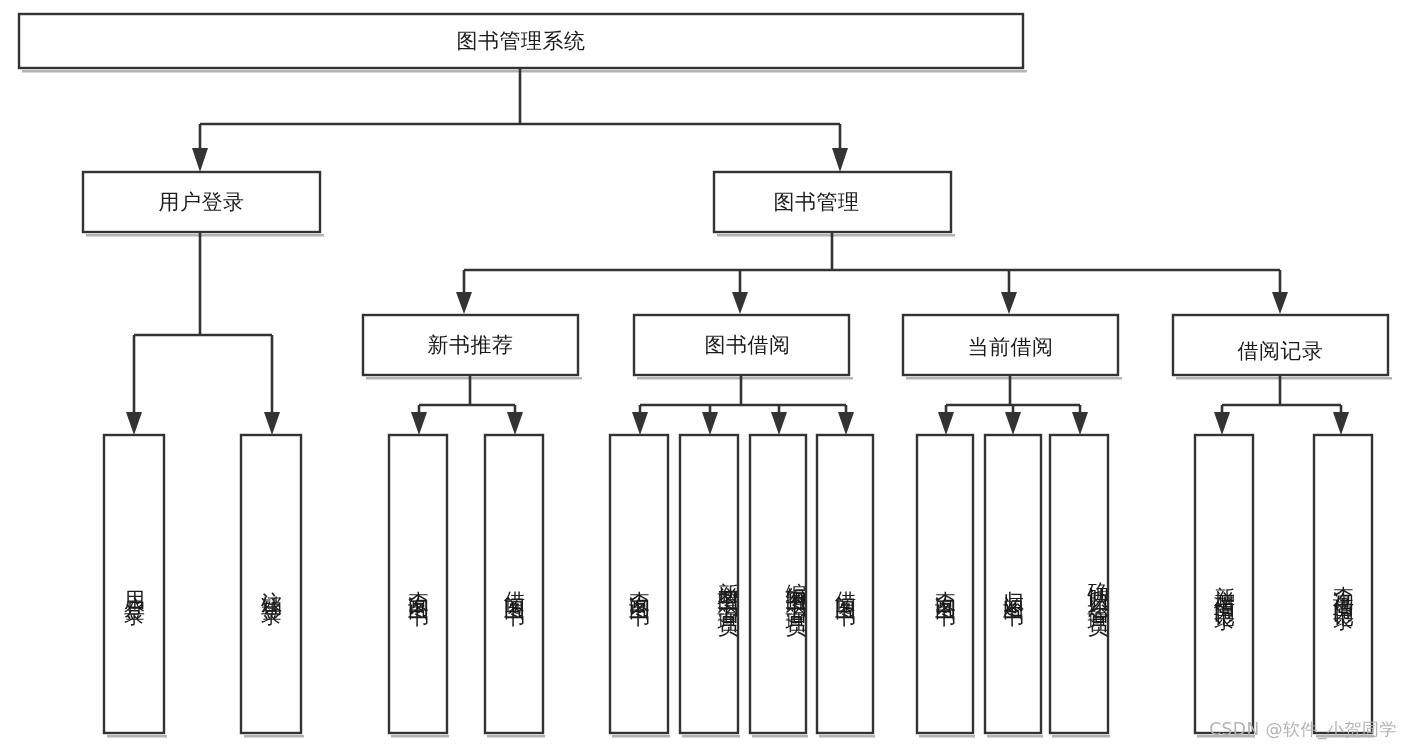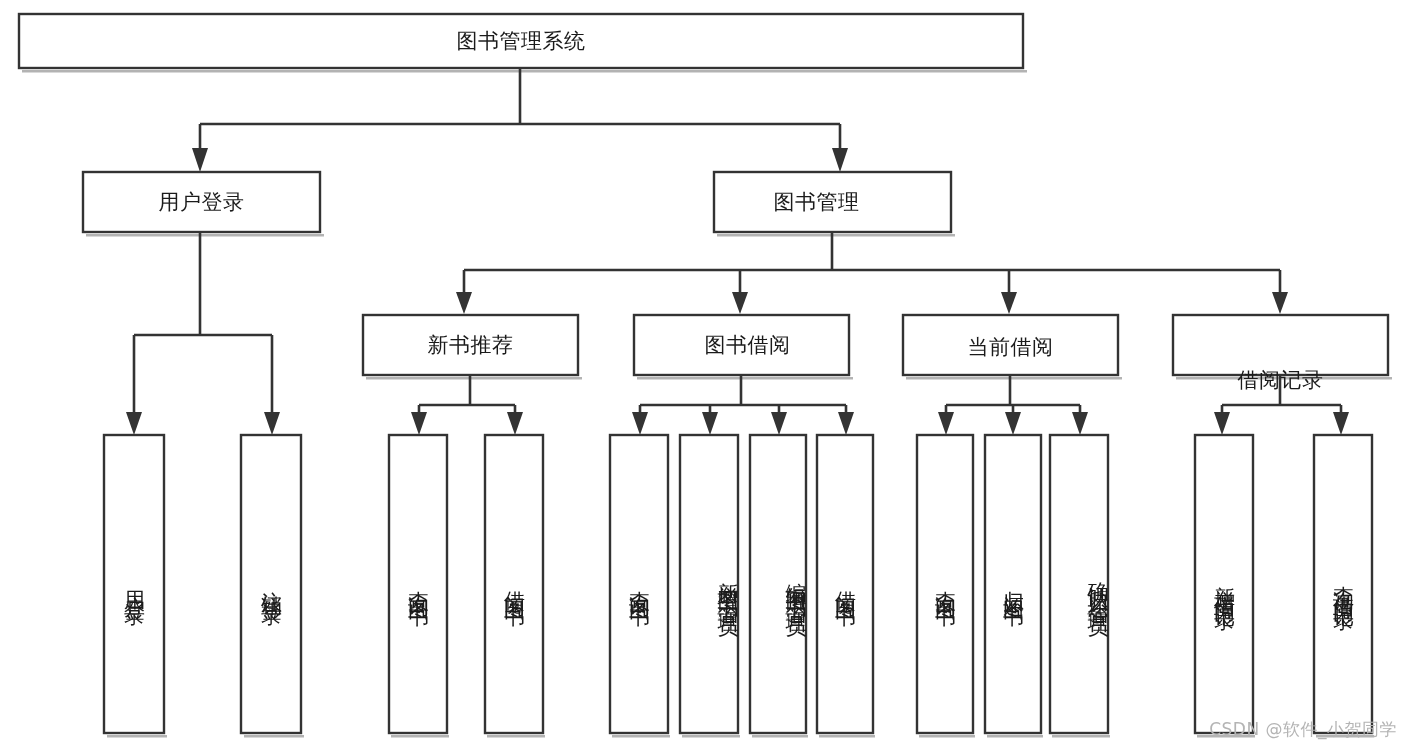--- a/index.html
+++ b/index.html
@@ -207,21 +207,21 @@
   </svg>
 
   <div class="node-label horizontal" style="left:19px; top:14px; width:1004px; height:54px;">图书管理系统</div>
 
   <div class="node-label horizontal" style="left:83px; top:172px; width:237px; height:60px;">用户登录</div>
   <div class="node-label horizontal" style="left:714px; top:172px; width:205px; height:60px;font-family:Liberation Mono, monospace;">图书管理</div>
 
   <div class="node-label horizontal" style="left:363px; top:315px; width:215px; height:60px;">新书推荐</div>
   <div class="node-label horizontal" style="left:634px; top:315px; width:215px; height:60px;padding-left:12px;">图书借阅</div>
   <div class="node-label horizontal" style="left:903px; top:315px; width:215px; height:64px;">当前借阅</div>
-  <div class="node-label horizontal" style="left:1173px; top:315px; width:215px; height:72px;margin-top:29px;">借阅记录</div>
+  <div class="node-label horizontal" style="left:1173px; top:315px; width:215px; height:72px;">借阅记录</div>
 
   <div class="node-label vertical" style="left:104px; top:435px; width:60px; height:298px;">用户登录</div>
   <div class="node-label vertical" style="left:241px; top:435px; width:60px; height:298px;">注销登录</div>
   <div class="node-label vertical" style="left:389px; top:435px; width:58px; height:298px;">查询图书</div>
   <div class="node-label vertical" style="left:485px; top:435px; width:58px; height:298px;">借阅图书</div>
   <div class="node-label vertical" style="left:610px; top:435px; width:58px; height:298px;">查询图书</div>
   <div class="node-label vertical" style="left:680px; top:435px; width:58px; height:298px; align-items:flex-start; padding-top:6px;">新增图书（管理员）</div>
   <div class="node-label vertical" style="left:750px; top:435px; width:56px; height:298px; align-items:flex-start; padding-top:6px;">编辑图书（管理员）</div>
   <div class="node-label vertical" style="left:817px; top:435px; width:56px; height:298px;">借阅图书</div>
   <div class="node-label vertical" style="left:917px; top:435px; width:56px; height:298px;">查询图书</div>

